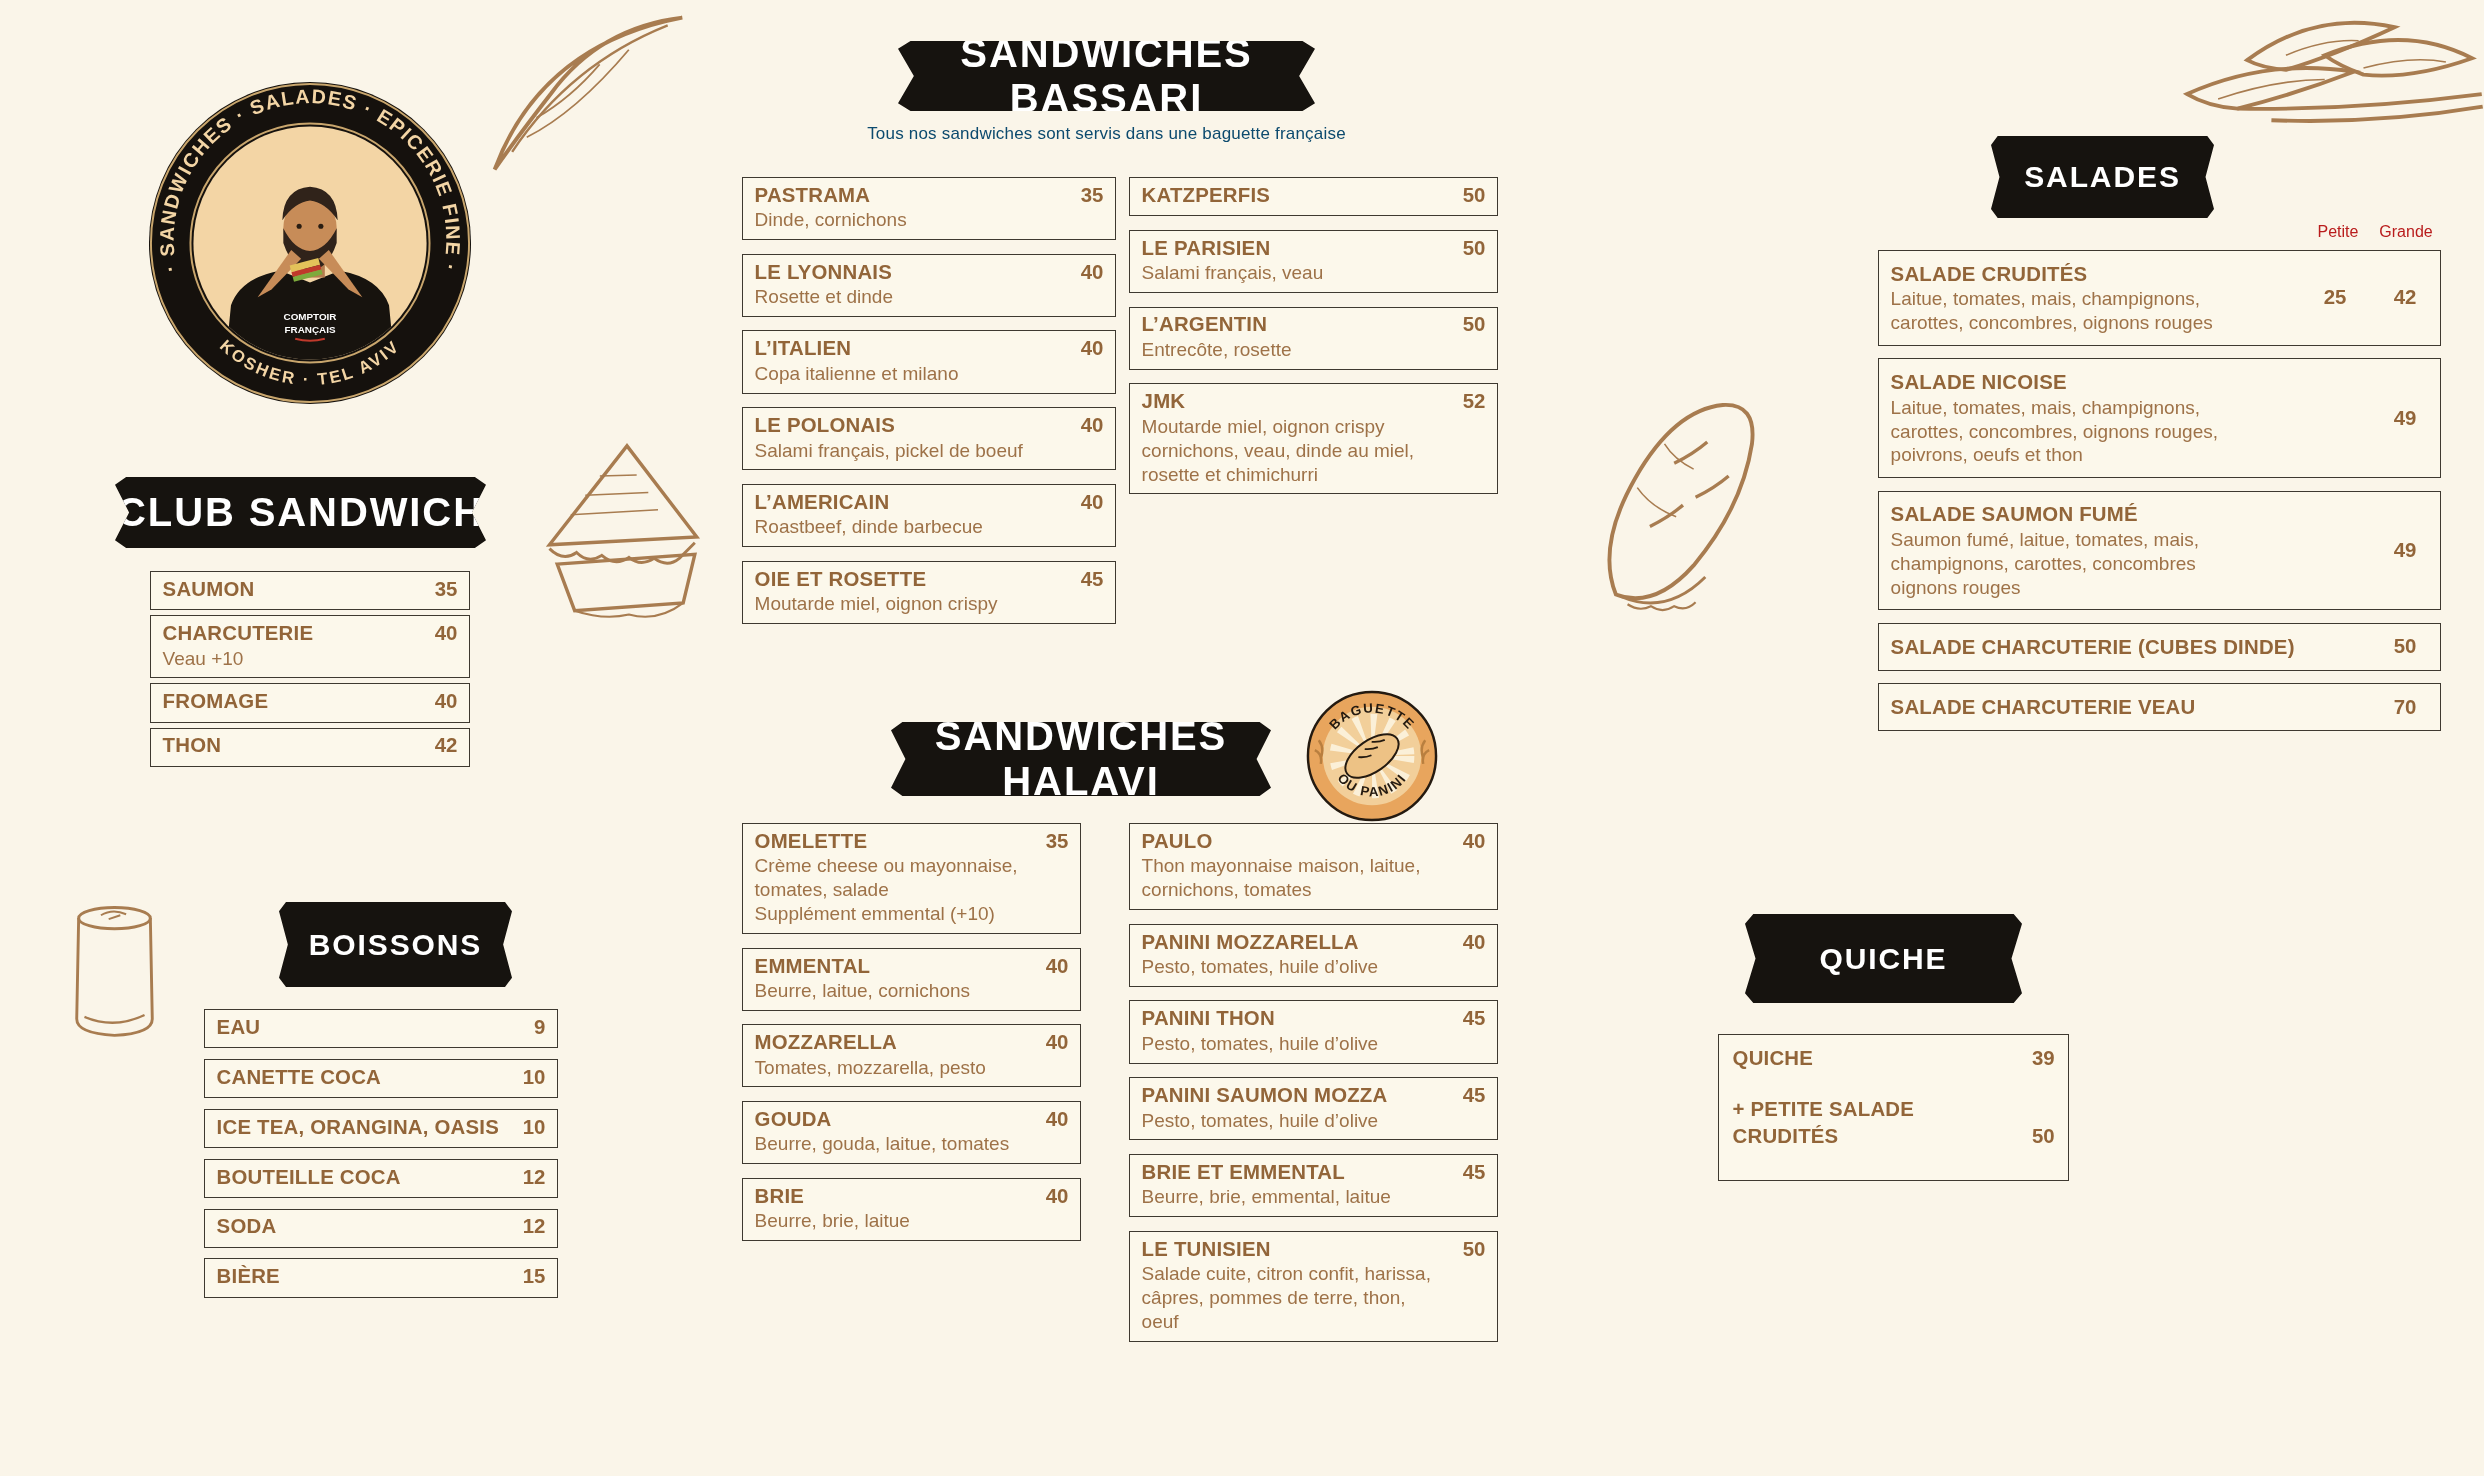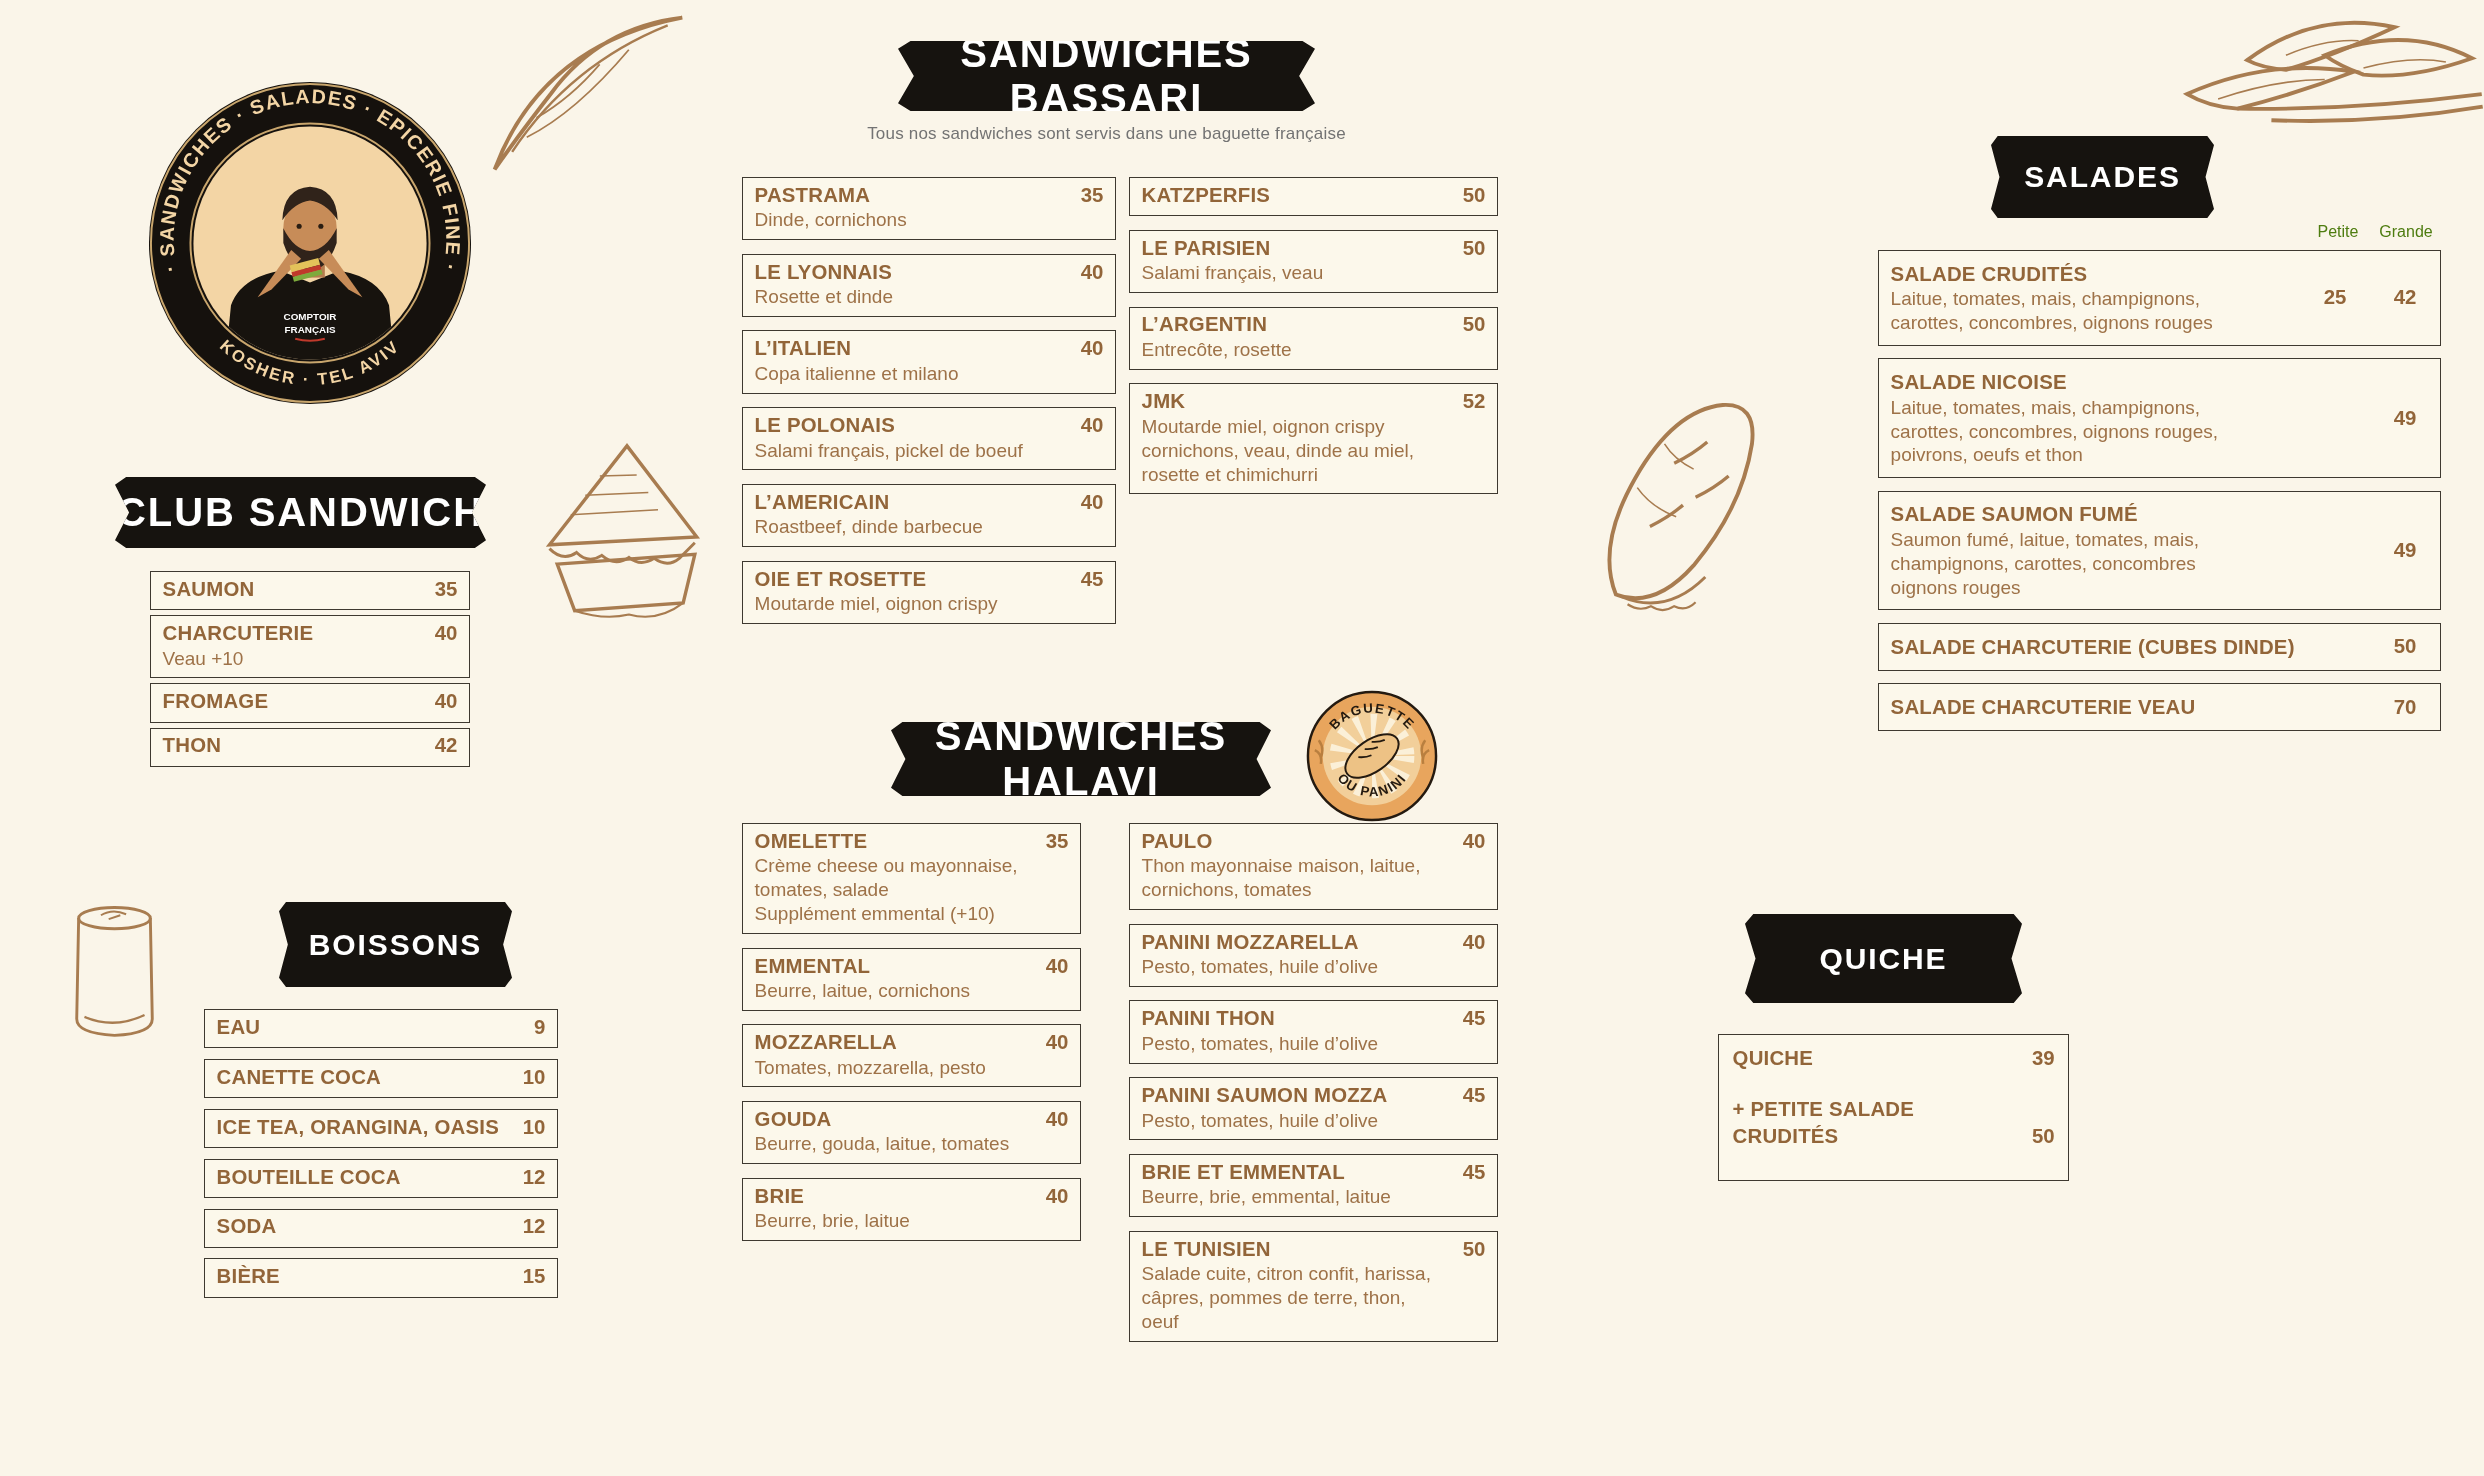--- a/index.html
+++ b/index.html
@@ -3,35 +3,35 @@
 <meta charset="utf-8">
 <style>
   html,body{margin:0;padding:0;background:#e8e4d8}
   .menu{position:relative;width:2484px;height:1477px;background:#faf5e9;
         font-family:"Liberation Sans",sans-serif;overflow:hidden}
   .banner{position:absolute;background:#16130f;color:#fff;display:flex;align-items:center;
           justify-content:center;font-weight:bold;letter-spacing:1.9px;text-align:center;
           clip-path:polygon(3% 0%,97% 0%,100% 11%,96.2% 50%,100% 89%,97% 100%,3% 100%,0% 89%,3.8% 50%,0% 11%);}
   .b-lg{font-size:40px}
   .b-sm{font-size:30px}
-  .subtitle{position:absolute;text-align:center;font-size:17px;color:#737373;letter-spacing:0.2px}
+  .subtitle{position:absolute;text-align:center;font-size:17px;color:#0c4a6e;letter-spacing:0.2px}
   .col{position:absolute;display:flex;flex-direction:column}
   .g14{gap:13.6px}.g13{gap:12.6px}.g12{gap:5px}.g11{gap:10.7px}
   .item{border:1.9px solid #3e3930;background:#fcf8eb;padding:3.9px 11.6px 6.8px;color:#926539}
   .irow{display:flex;justify-content:space-between;align-items:baseline;gap:7.8px}
   .nm{font-weight:bold;font-size:20.4px;line-height:1.3;letter-spacing:0.2px}
   .pr{font-weight:bold;font-size:20.4px;line-height:1.3}
   .ds{font-size:19px;line-height:1.26;white-space:pre-line;color:#9e7248}
   .ds:empty{display:none}
   .sbox{display:flex;align-items:center;padding:9.7px 0 9.7px 11.6px}
   .sbox .nm{white-space:nowrap}
   .sleft{flex:1;min-width:0}
   .pcols{display:flex;width:140px;flex:none}
   .pcol{width:70px;text-align:center;font-weight:bold;font-size:20.4px}
-  .sizelbl{position:absolute;width:70px;text-align:center;font-size:16px;color:#4d7c0f}
+  .sizelbl{position:absolute;width:70px;text-align:center;font-size:16px;color:#b91c1c}
   .qbox{position:absolute;display:flex;flex-direction:column}
   .qgap{height:25px}
   .pre{white-space:pre-line}
   .deco{position:absolute;display:block}
 </style>
 </head>
 <body>
 
 <div class="menu">
 

